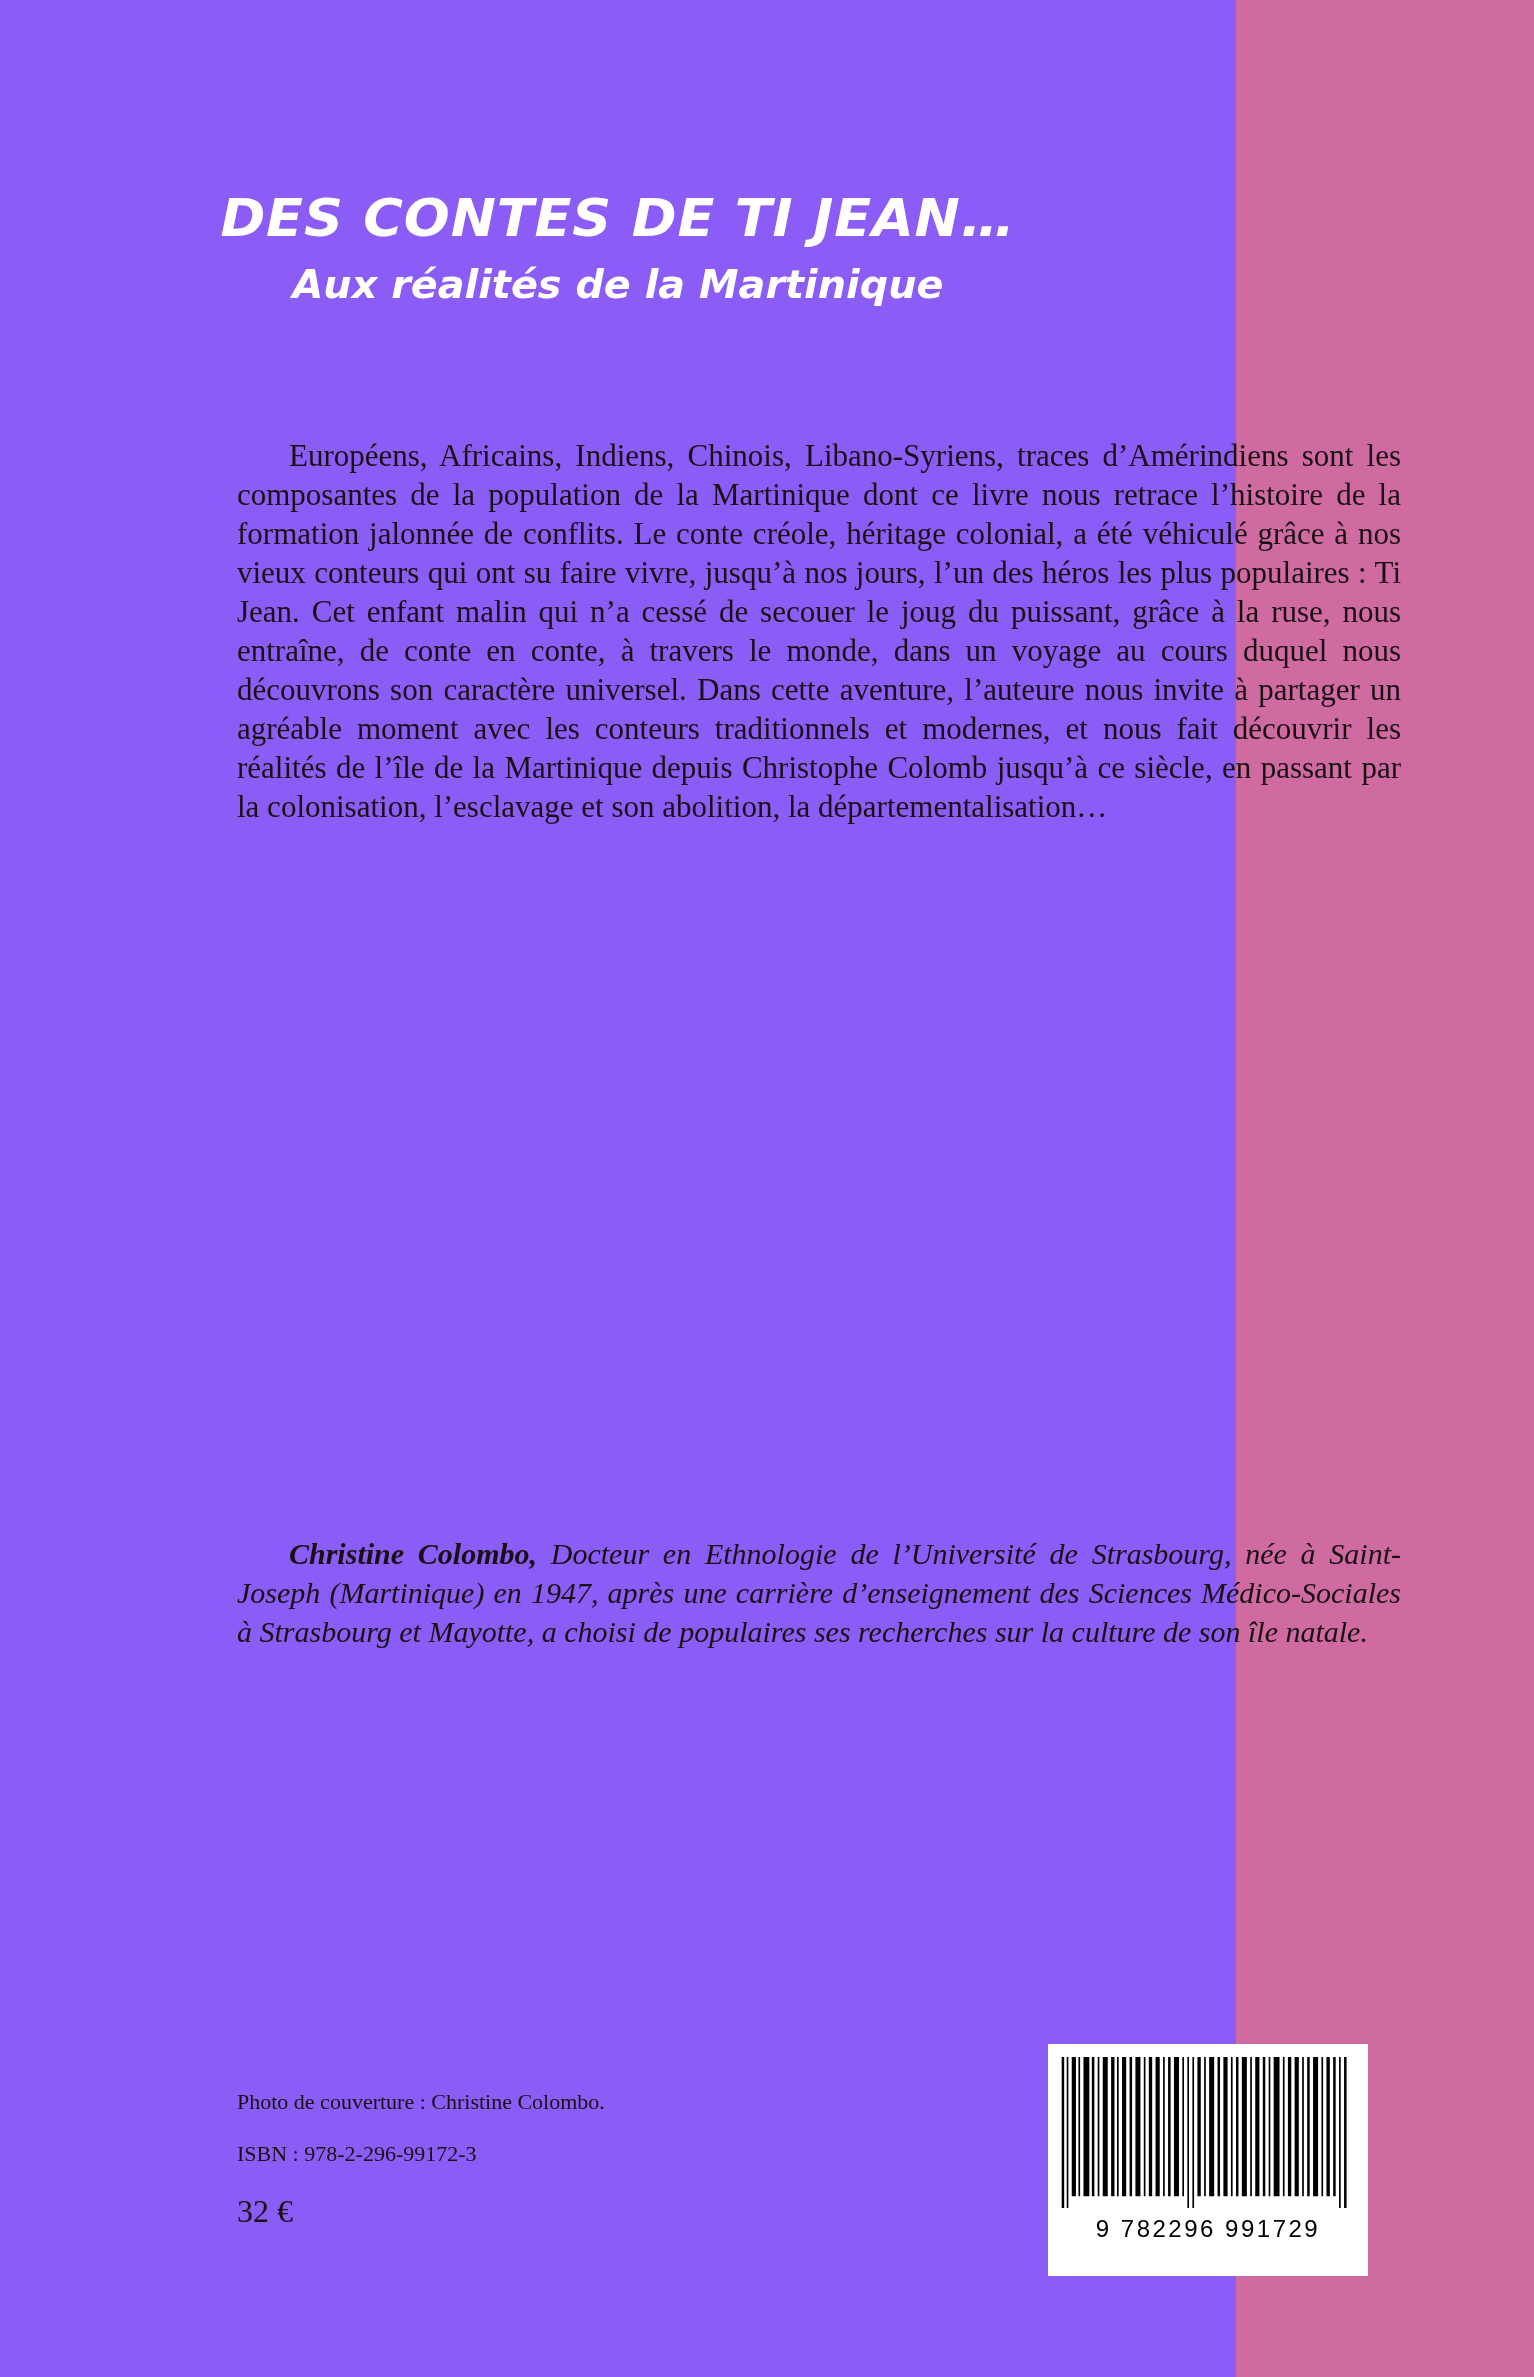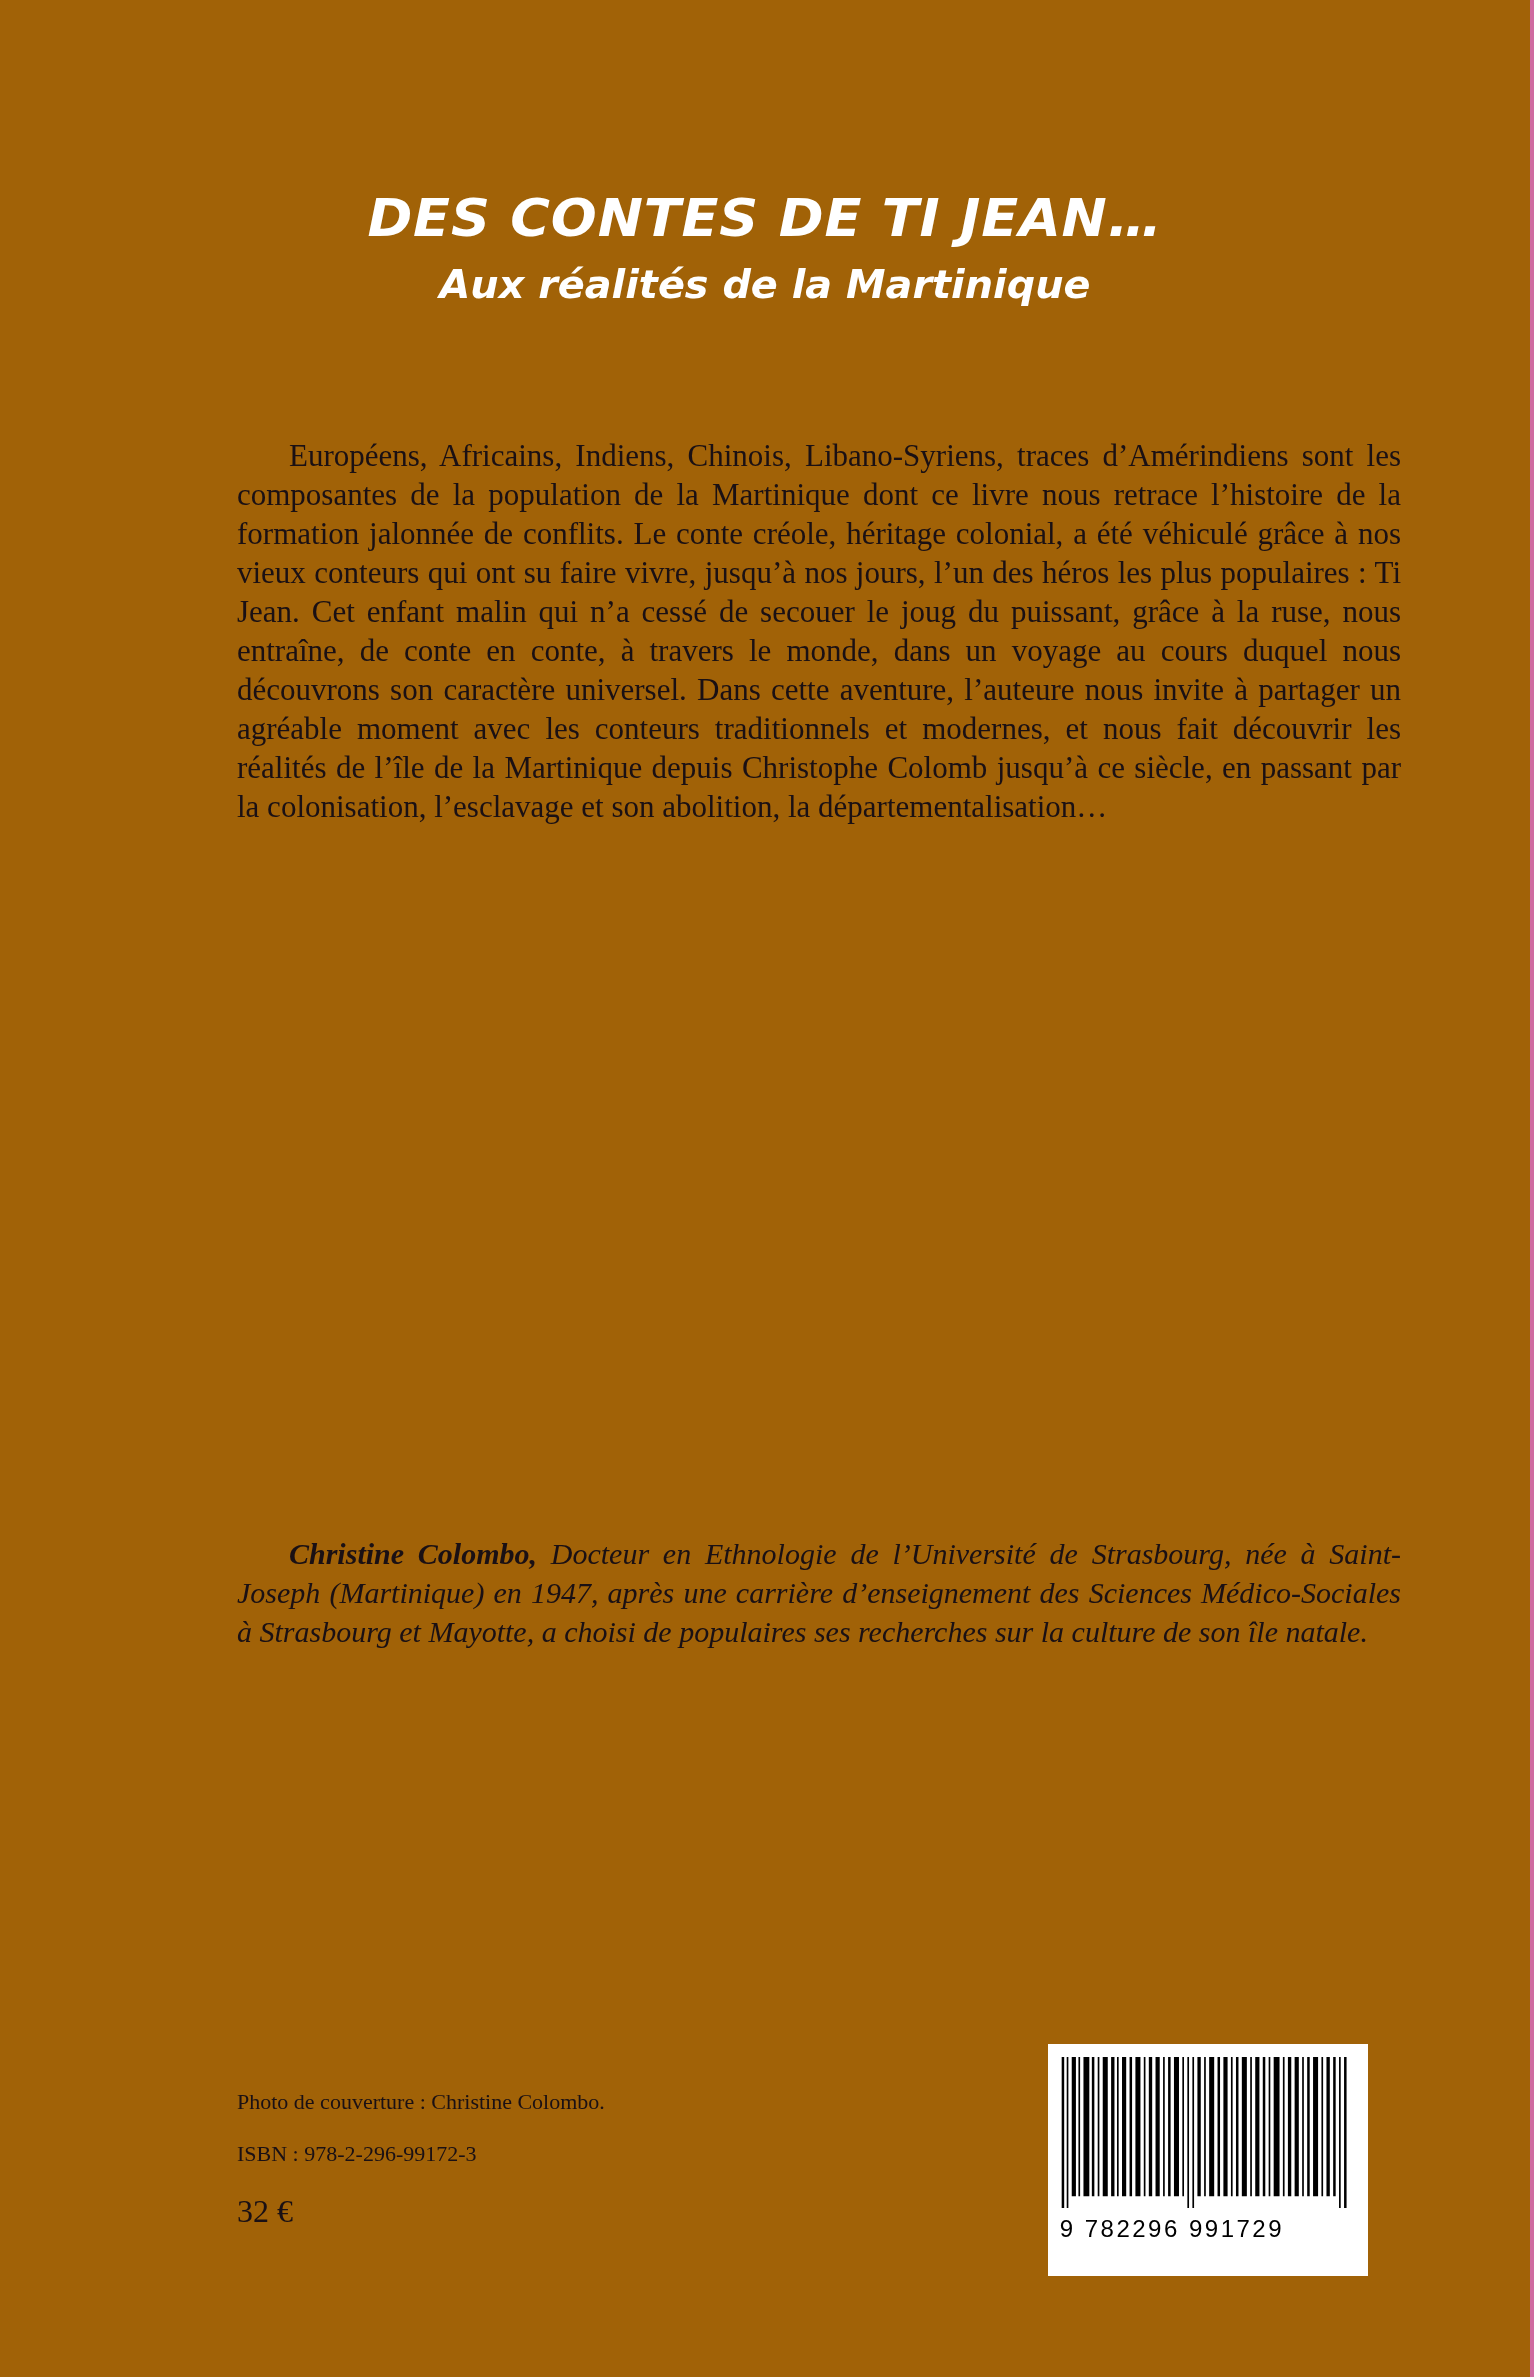--- a/index.html
+++ b/index.html
@@ -8,23 +8,23 @@
   }
   body {
     width: 1534px;
     height: 2377px;
     background: #cf6ba0;
     font-family: "Liberation Serif", serif;
     overflow: hidden;
   }
   .page {
     position: relative;
-    width: 1530px;
+    width: 1236px;
     height: 2377px;
-    background: #a16207;
+    background: #8b5cf6;
     box-sizing: border-box;
     text-decoration: underline;
   }
 
   
   .title-block {
     position: absolute;
     left: 0;
     right: 0;
     top: 191px;
@@ -114,21 +114,21 @@
     background: #ffffff;
     box-sizing: border-box;
     padding: 13.4px 11.7px 6.7px 11.7px;
   }
   .barcode-bars {
     height: 151px;
     width: 100%;
     display: block;
   }
   .barcode-number {
-    text-align: left;
+    text-align: center;
     font-family: "Liberation Sans", sans-serif;
     font-size: 24px;
     letter-spacing: 2.5px;
     color: #000000;
     margin-top: 6.7px;
   }
 </style>
 </head>
 <body>
 

